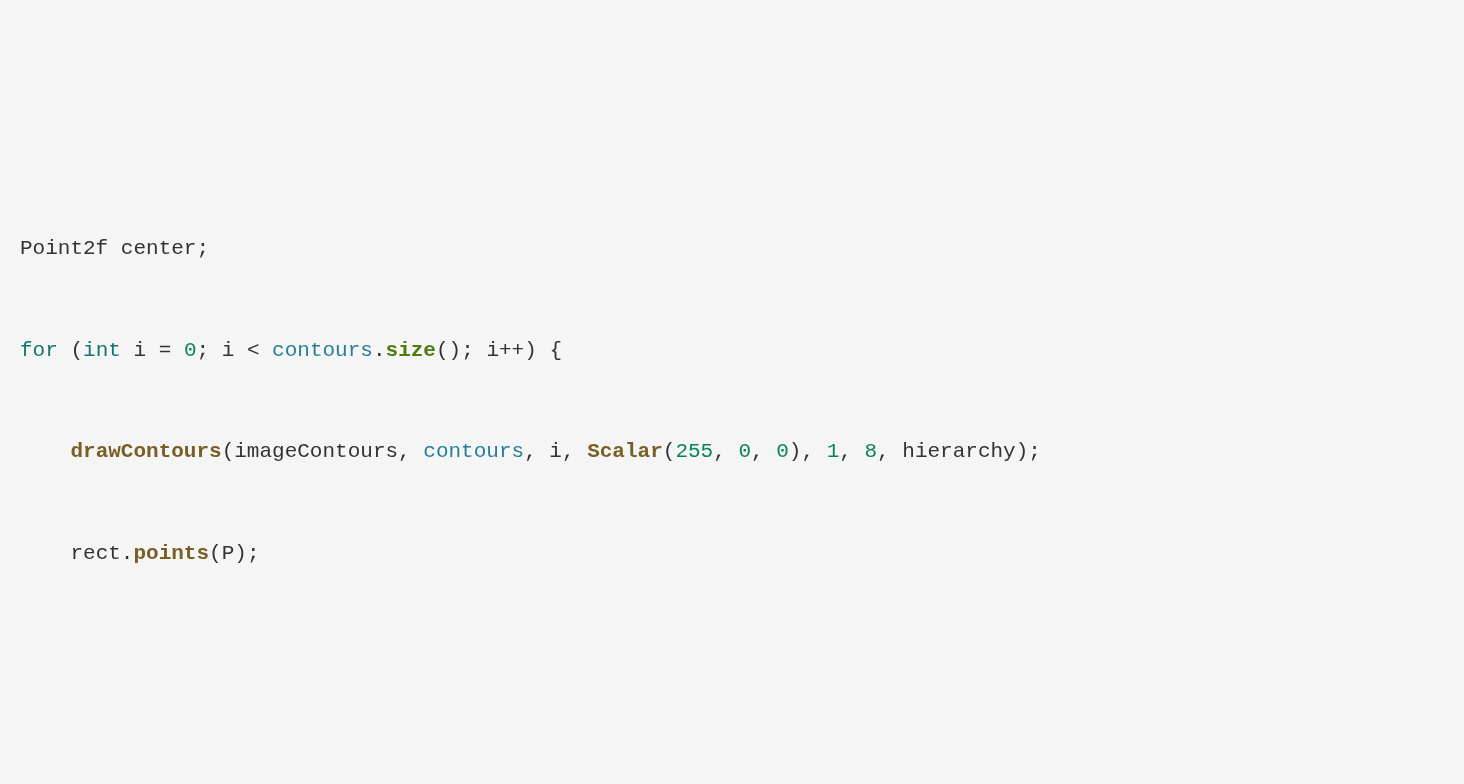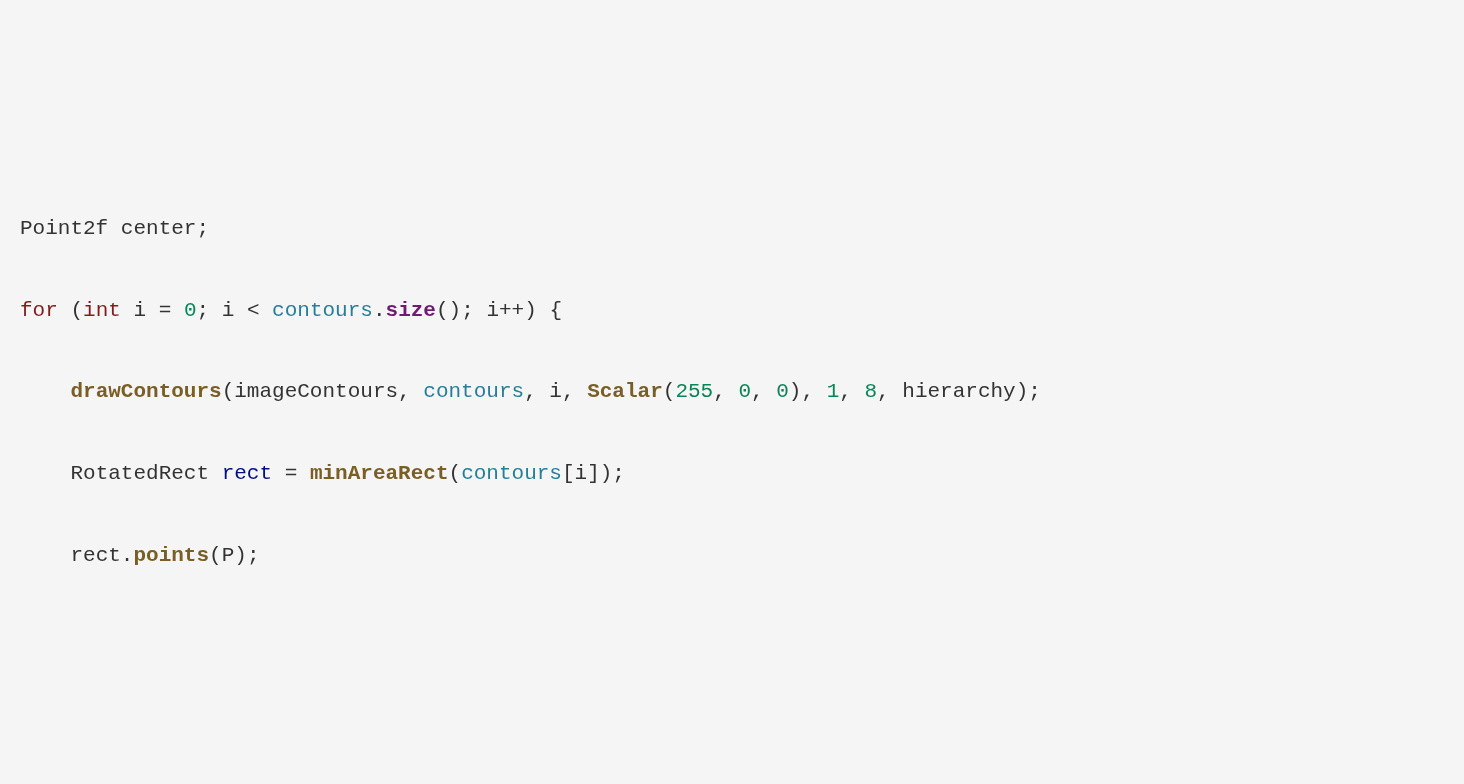--- a/index.html
+++ b/index.html
@@ -5,40 +5,39 @@
   * { margin: 0; padding: 0; box-sizing: border-box; }
   body {
     background: #f5f5f5;
     font-family: 'Menlo', 'Monaco', 'Consolas', 'Courier New', monospace;
     font-size: 21px;
     line-height: 1.95;
     padding: 4px 20px;
     color: #333;
     white-space: pre;
   }
-  .code-line { display: block; }
-  .k-keyword { color: #7f1d1d; }
+  .code-line { display: block; margin-top: 20px; }
+  .k-keyword { color: #0f766e; }
   .k-var { color: #001080; }
   .k-func { color: #795e26; font-weight: 600; }
   .k-num { color: #098658; }
   .k-plain { color: #333333; }
   .k-contours { color: #267f99; }
-  .k-size { color: #701a75; font-weight: 600; }
+  .k-size { color: #4d7c0f; font-weight: 600; }
   .k-decl { color: #333333; }
 </style>
 </head>
 <body>
 
 
 
 <div>
 <span class="code-line"><span class="k-decl">Point2f</span> <span class="k-plain">center</span><span class="k-plain">;</span></span>
 <span class="code-line"><span class="k-keyword">for</span><span class="k-plain"> (</span><span class="k-keyword">int</span><span class="k-plain"> i </span><span class="k-plain">= </span><span class="k-num">0</span><span class="k-plain">; i &lt; </span><span class="k-contours">contours</span><span class="k-plain">.</span><span class="k-size">size</span><span class="k-plain">(); i++) {</span></span>
 <span class="code-line"><span>    </span><span class="k-func">drawContours</span><span class="k-plain">(imageContours, </span><span class="k-contours">contours</span><span class="k-plain">, i, </span><span class="k-func">Scalar</span><span class="k-plain">(</span><span class="k-num">255</span><span class="k-plain">, </span><span class="k-num">0</span><span class="k-plain">, </span><span class="k-num">0</span><span class="k-plain">), </span><span class="k-num">1</span><span class="k-plain">, </span><span class="k-num">8</span><span class="k-plain">, hierarchy);</span></span>
-<span class="code-line"><span>    </span><span class="k-plain">RotatedRect</span><span class="k-var"> rect </span><span class="k-plain">= </span><span class="k-func">minAreaRect</span><span class="k-plain">(</span><span class="k-contours">contours</span><span class="k-plain">[i]);</span></span>
 <span class="code-line"><span>    </span><span class="k-plain">rect</span><span class="k-plain">.</span><span class="k-func">points</span><span class="k-plain">(P);</span></span>
 <span class="code-line"></span>
 
 
 
 
 
 
 
 

